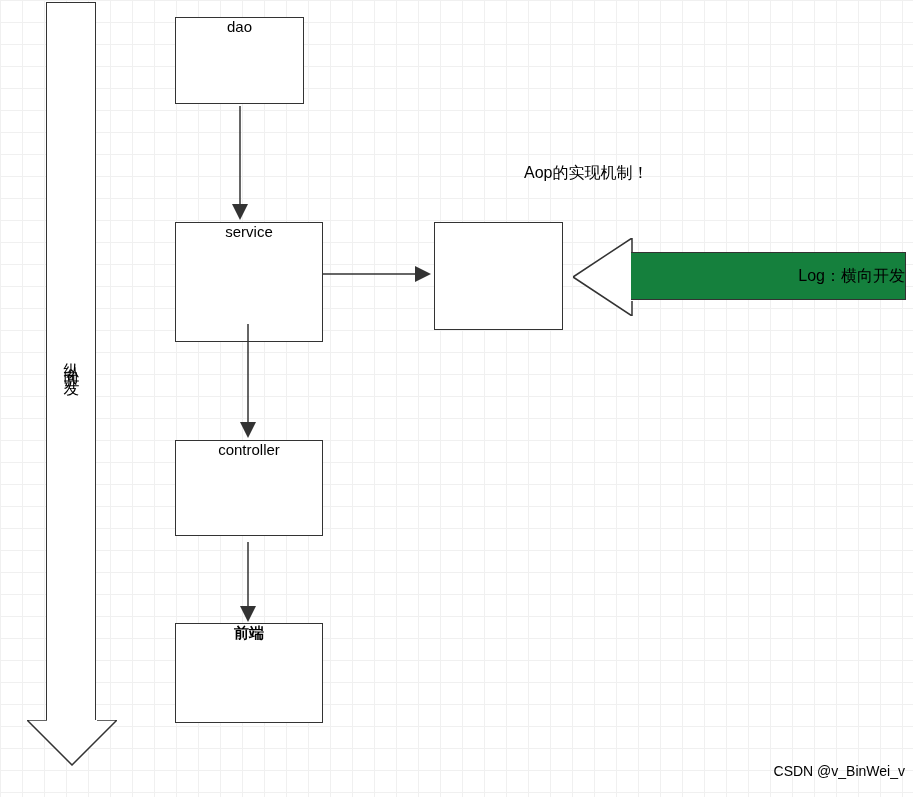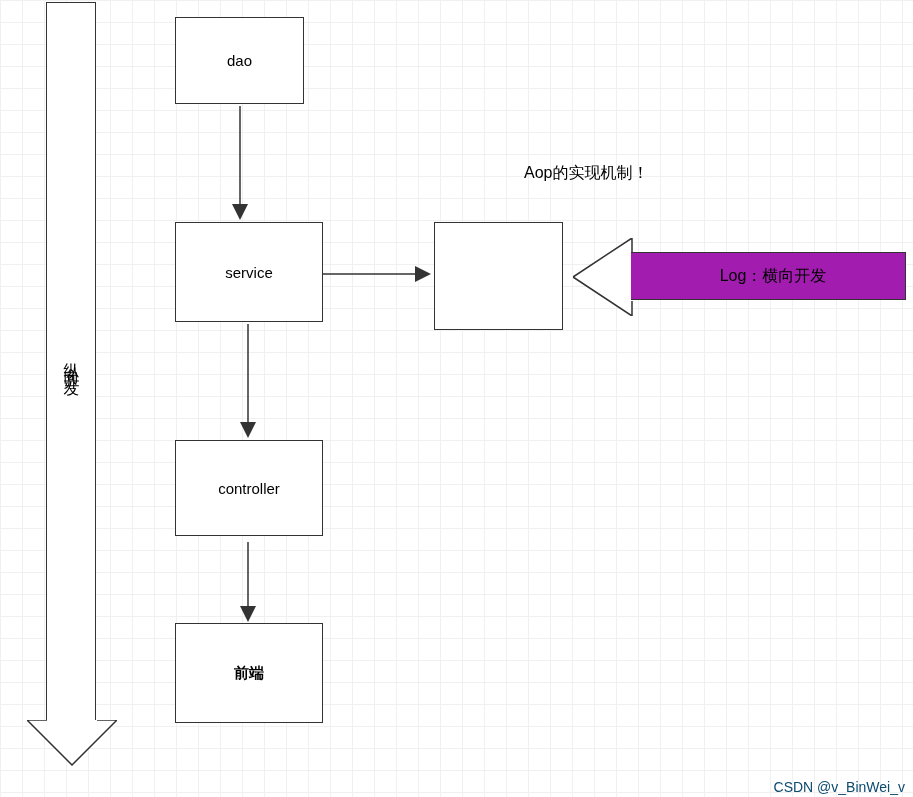--- a/index.html
+++ b/index.html
@@ -13,21 +13,20 @@
         linear-gradient(#f0f0f0 1px, transparent 1px),
         linear-gradient(90deg, #f0f0f0 1px, transparent 1px);
       background-size: 22px 22px;
       overflow: hidden;
     }
     .box {
       position: absolute;
       border: 1.5px solid #333;
       background: #fff;
       display: flex;
-      align-items: center;
       justify-content: center;
       font-size: 15px;
     }
     .vertical-arrow-shaft {
       position: absolute;
       left: 46px;
       top: 2px;
       width: 50px;
       height: 718px;
       border-left: 1.5px solid #333;
@@ -55,37 +54,37 @@
     }
     .log-box {
       position: absolute;
       left: 631px;
       top: 252px;
       width: 275px;
       height: 48px;
       border-top: 1.5px solid #333;
       border-bottom: 1.5px solid #333;
       border-right: 1.5px solid #333;
-      background: #a21caf;
+      background: #15803d;
       display: flex;
       align-items: center;
-      justify-content: center;
+      justify-content: flex-end;
       padding-left: 10px;
       font-size: 16px;
     }
     .log-arrow-head {
       position: absolute;
       left: 573px;
       top: 238px;
     }
     .watermark {
       position: absolute;
       right: 8px;
-      bottom: 2px;
-      color: #0c4a6e;
+      bottom: 18px;
+      color: #000000;
       font-size: 14px;
     }
     svg { display: block; }
   </style>
 </head>
 <body>
 
 <div class="vertical-arrow-shaft">
   <span class="vertical-arrow-label">纵向开发</span>
 </div>
@@ -98,21 +97,21 @@
 
 <div class="box" style="left:175px; top:17px; width:129px; height:87px;">
   <span>dao</span>
 </div>
 
 <svg style="position:absolute; left:232px; top:106px;" width="16" height="116">
   <line x1="8" y1="0" x2="8" y2="100" stroke="#333" stroke-width="1.5"></line>
   <polygon points="8,114 0,98 16,98" fill="#333"></polygon>
 </svg>
 
-<div class="box" style="left:175px; top:222px; width:148px; height:100px;">
+<div class="box" style="left:175px; top:222px; width:148px; height:120px;">
   <span>service</span>
 </div>
 
 <svg style="position:absolute; left:323px; top:266px;" width="110" height="16">
   <line x1="0" y1="8" x2="94" y2="8" stroke="#333" stroke-width="1.5"></line>
   <polygon points="108,8 92,0 92,16" fill="#333"></polygon>
 </svg>
 
 <div class="box" style="left:434px; top:222px; width:129px; height:108px;"></div>
 

